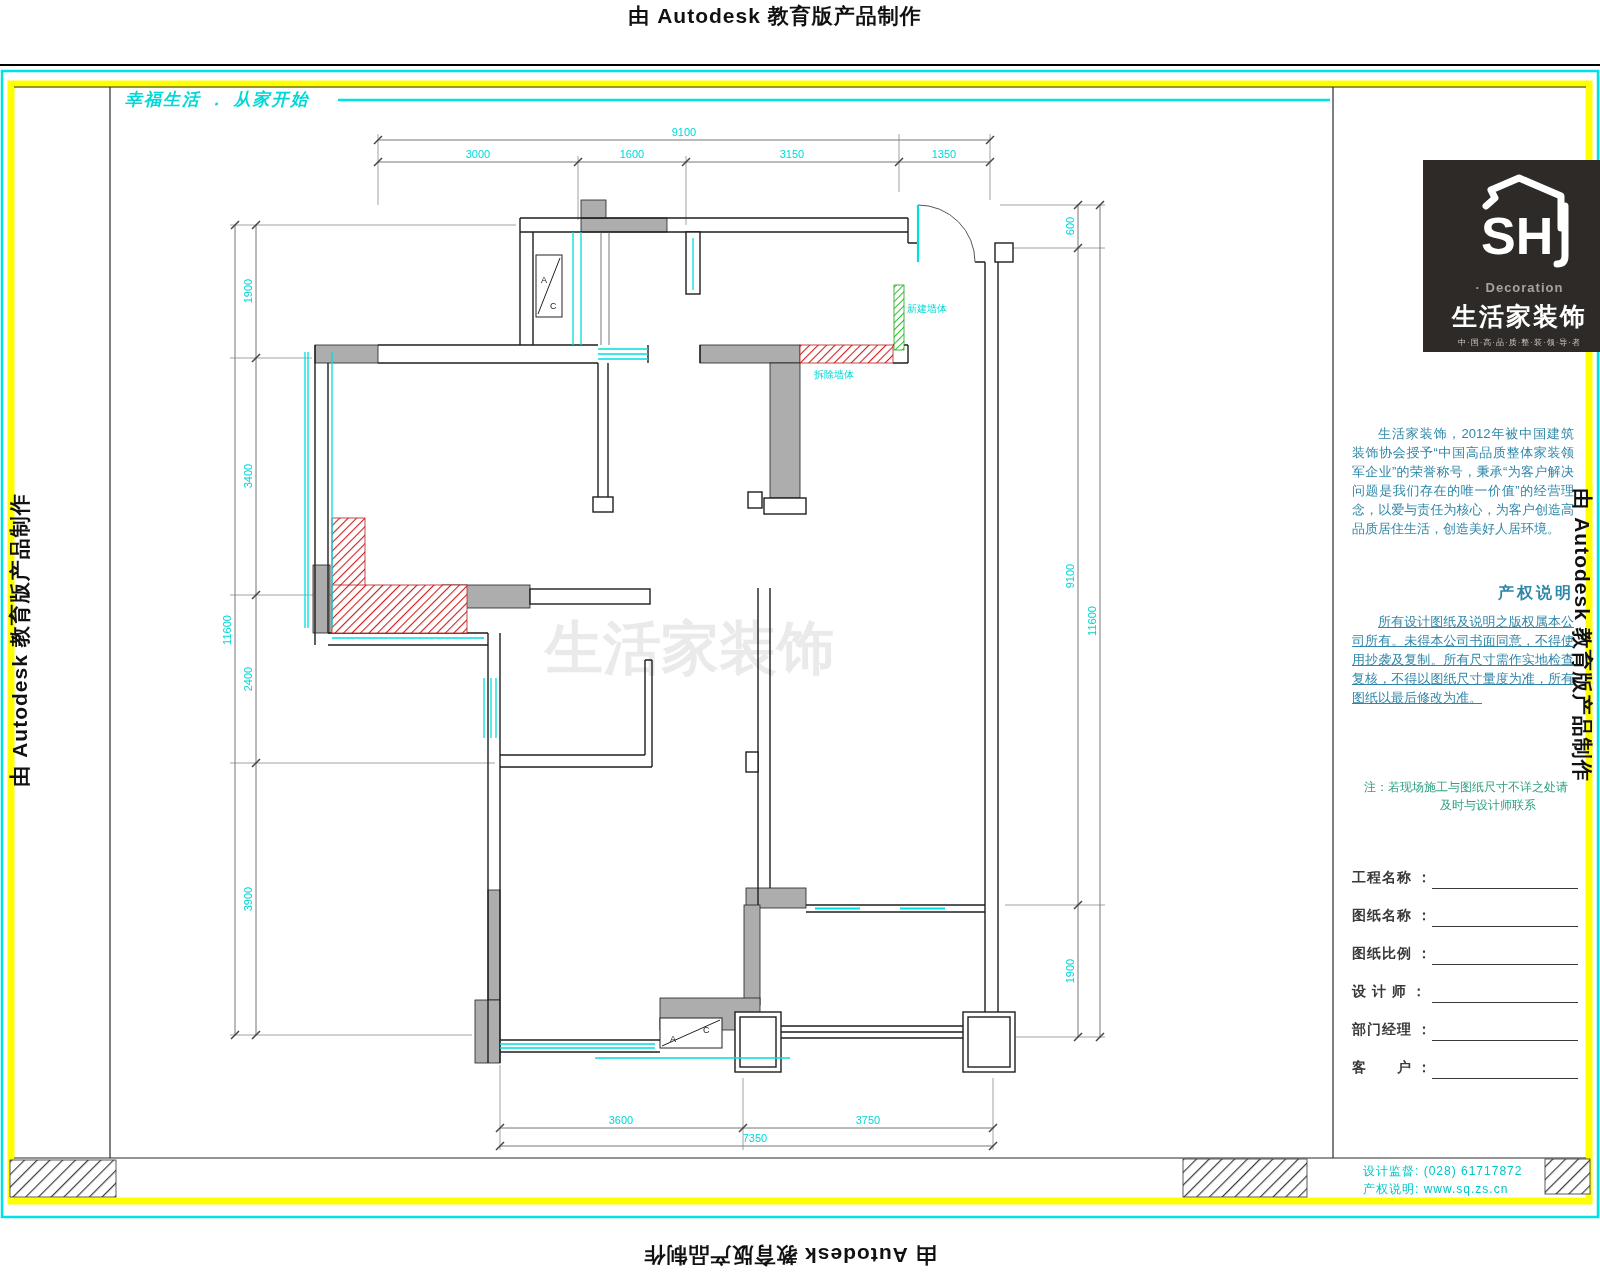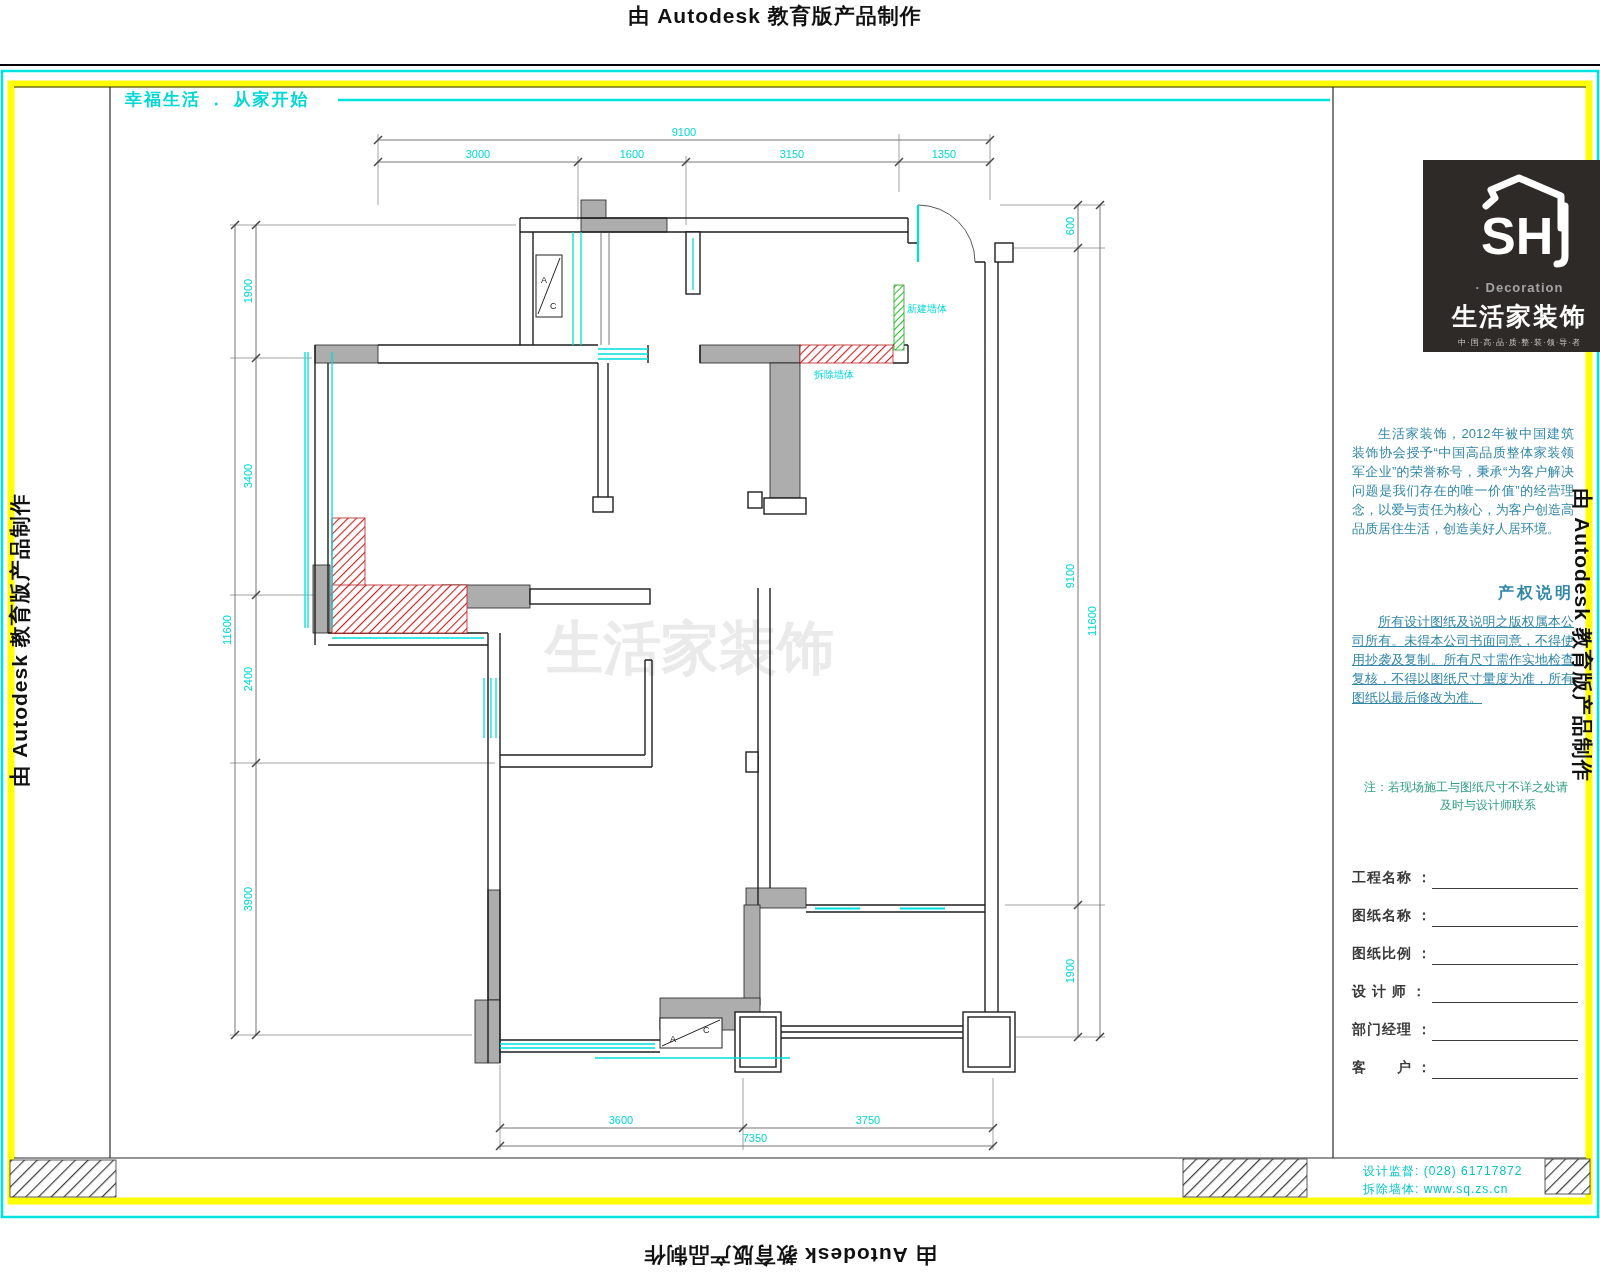--- a/index.html
+++ b/index.html
@@ -204,21 +204,21 @@
       <text x="868" y="1124" text-anchor="middle" class="dimtxt">3750</text>
       <text x="755" y="1142" text-anchor="middle" class="dimtxt">7350</text>
     </g>
   </svg>
 
   <div class="abs wm" style="left:775px;top:16px;transform:translate(-50%,-50%);">由 Autodesk 教育版产品制作</div>
   <div class="abs wm wm-left" style="left:20px;top:640px;">由 Autodesk 教育版产品制作</div>
   <div class="abs wm wm-right" style="left:1582px;top:635px;">由 Autodesk 教育版产品制作</div>
   <div class="abs wm wm-bottom" style="left:790px;top:1255px;">由 Autodesk 教育版产品制作</div>
 
-  <div class="abs slogan" style="left:125px;top:88px;">幸福生活 ． 从家开始</div>
+  <div class="abs slogan" style="left:125px;top:88px;font-style:italic;">幸福生活 ． 从家开始</div>
 
   <div class="abs logo-box" style="left:1423px;top:160px;width:193px;height:192px;">
     <svg width="193" height="110" viewBox="0 0 193 110" style="display:block;margin:8px auto 0;">
       <path d="M63 38 L72 30 L68 22 L96 10 L138 28 L138 60" fill="none" stroke="#fff" stroke-width="7" stroke-linecap="round" stroke-linejoin="round"></path>
       <text x="58" y="86" font-size="52" font-weight="bold" fill="#fff" font-family="'DejaVu Sans',sans-serif">SH</text>
       <path d="M142 38 V88 Q142 96 134 96" fill="none" stroke="#fff" stroke-width="7" stroke-linecap="round"></path>
     </svg>
     <div class="logo-deco" style="margin-top:2px;">· Decoration</div>
     <div class="logo-brand" style="margin-top:5px;">生活家装饰</div>
     <div class="logo-tag" style="margin-top:4px;font-family:Liberation Serif, serif;">中·国·高·品·质·整·装·领·导·者</div>
@@ -252,15 +252,15 @@
   <div class="field-row" style="top:1020px;">
     <span class="field-label">部门经理 ：</span>
     <span class="field-line"></span>
   </div>
   <div class="field-row" style="top:1058px;">
     <span class="field-label">客　　户 ：</span>
     <span class="field-line"></span>
   </div>
 
   <div class="abs contact" style="left:1363px;top:1163px;text-align:center;">设计监督: (028) 61717872</div>
-  <div class="abs contact" style="left:1363px;top:1181px;">拆除墙体: www.sq.zs.cn</div>
+  <div class="abs contact" style="left:1363px;top:1181px;">产权说明: www.sq.zs.cn</div>
 
 </div>
 
 </body></html>

